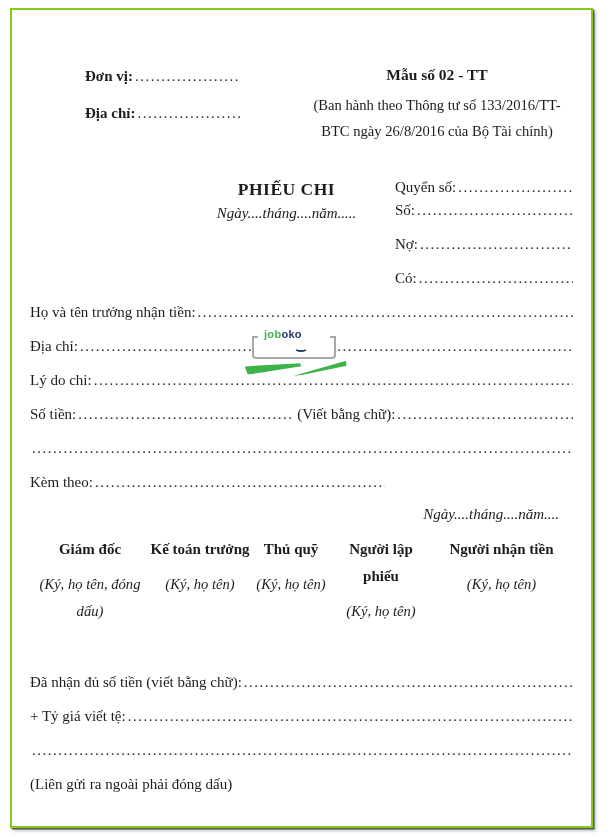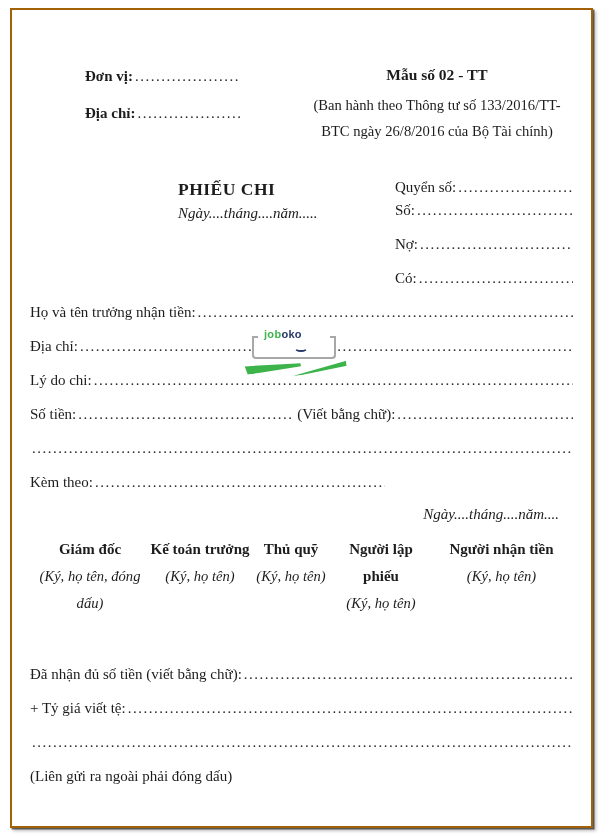--- a/index.html
+++ b/index.html
@@ -5,21 +5,21 @@
   * { margin:0; padding:0; box-sizing:border-box; }
   html,body { width:613px; height:837px; background:#fff; }
   body {
     position:relative;
     font-family:"Liberation Serif", serif;
     font-size:15px;
     color:#1c1c1c;
   }
   .frame {
     position:absolute; left:10px; top:8px; width:583px; height:820px;
-    border:2px solid #a16207;
+    border:2px solid #84cc16;
     box-shadow:1.5px 1.5px 0 rgba(0,0,0,.55), 3px 3px 3px rgba(0,0,0,.25);
     background:#fff;
   }
   .content { position:absolute; inset:0; padding:0 18px; }
 
   .b { font-weight:bold; }
   .line { display:flex; height:34px; line-height:34px; white-space:nowrap; overflow:hidden; }
   .dots { overflow:hidden; white-space:nowrap; letter-spacing:1.5px; font-weight:normal; font-style:normal; color:#2a2a2a; margin-left:2px; }
   .fill { flex:1 1 0; min-width:0; }
   .w105 { width:105px; flex:0 0 auto; }
@@ -29,41 +29,41 @@
   
   .top { display:flex; margin-top:48px; }
   .top-left { margin-left:55px; width:185px; }
   .top-left .line { height:37px; line-height:37px; }
   .top-right { margin-left:auto; width:272px; text-align:center; }
   .form-no { font-weight:bold; height:34px; line-height:34px; font-size:15.5px; }
   .issuance { font-size:14.6px; line-height:26px; }
 
   
   .title-row { display:flex; margin-top:32px; }
-  .title-block { width:230px; margin-left:148px; }
+  .title-block { width:230px; margin-left:148px; text-align:center; }
   .doc-title { font-weight:bold; font-size:17.5px; letter-spacing:.5px; line-height:26px; }
   .doc-date { font-style:italic; line-height:22px; }
   .ledger { margin-left:auto; width:178px; font-size:15px; }
   .lrow { display:flex; height:23px; line-height:23px; white-space:nowrap; overflow:hidden; }
   .lrow.sp { margin-top:11px; }
 
   
   .form { margin-top:5px; }
 
   .date-bottom { height:30px; line-height:30px; font-style:italic; text-align:right; padding-right:14px; }
 
   
   .signs {
     margin-top:7px;
     display:grid;
     grid-template-columns:120px 100px 82px 98px 143px;
     text-align:center;
   }
   .sig-title { font-weight:bold; line-height:27px; }
-  .sig-note { font-style:italic; line-height:27px; font-size:14.6px; }
+  .sig-note { font-style:italic; line-height:27px; font-size:14.6px;margin-top:8px; }
 
   .footer { margin-top:40px; }
 
   
   .logo { position:absolute; left:235px; top:302px; width:100px; height:62px; font-family:"Liberation Sans", sans-serif; }
   .lg-frame {
     position:absolute; left:5px; top:26px; width:84px; height:21px;
     background:#fff;
     border:2px solid var(--logo-gray,#a8a8a8); border-top:none;
     border-radius:0 0 4px 4px;

